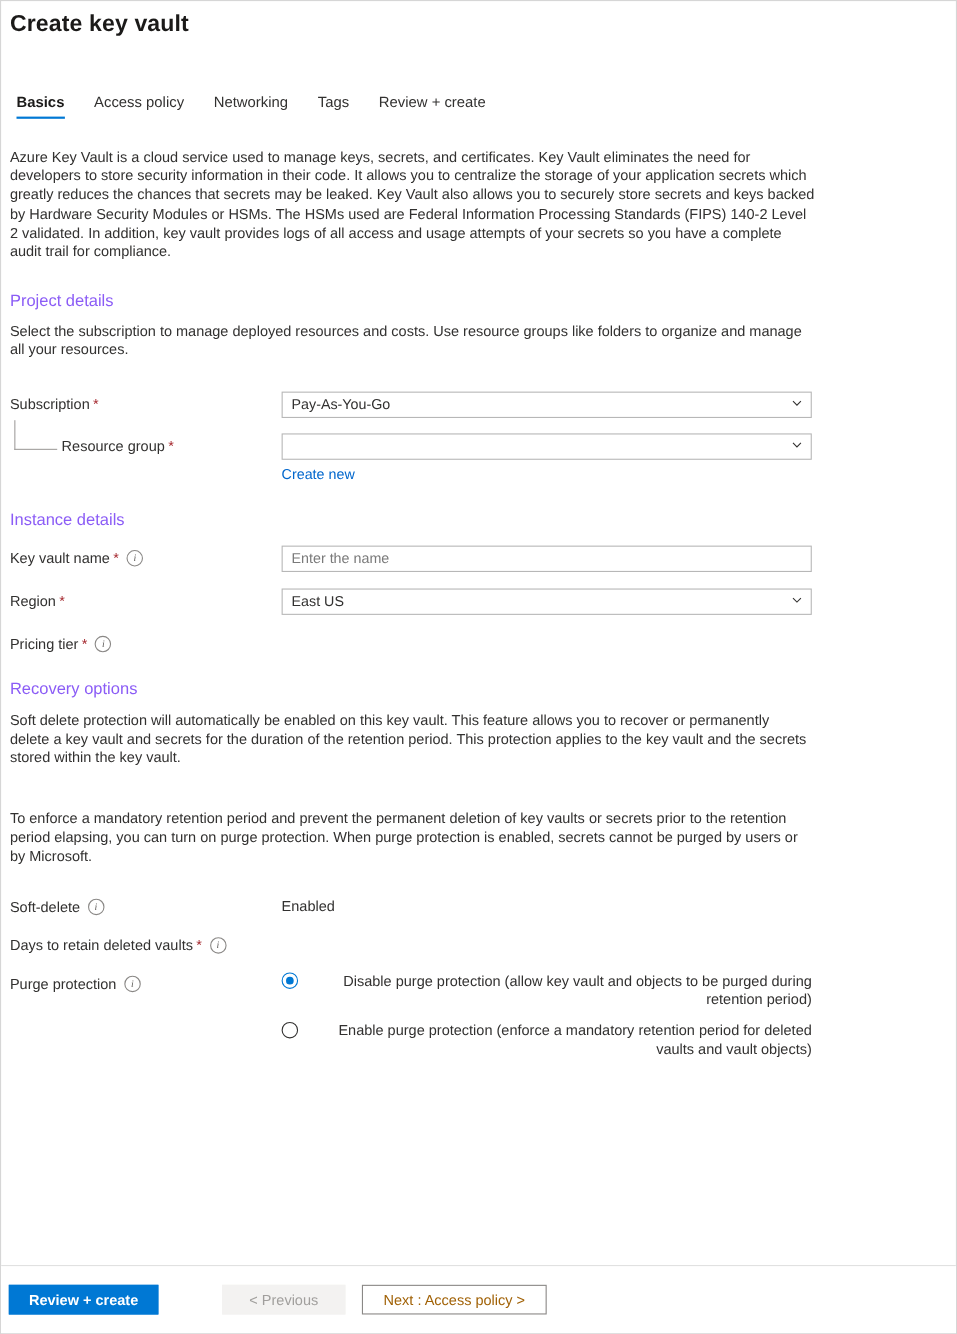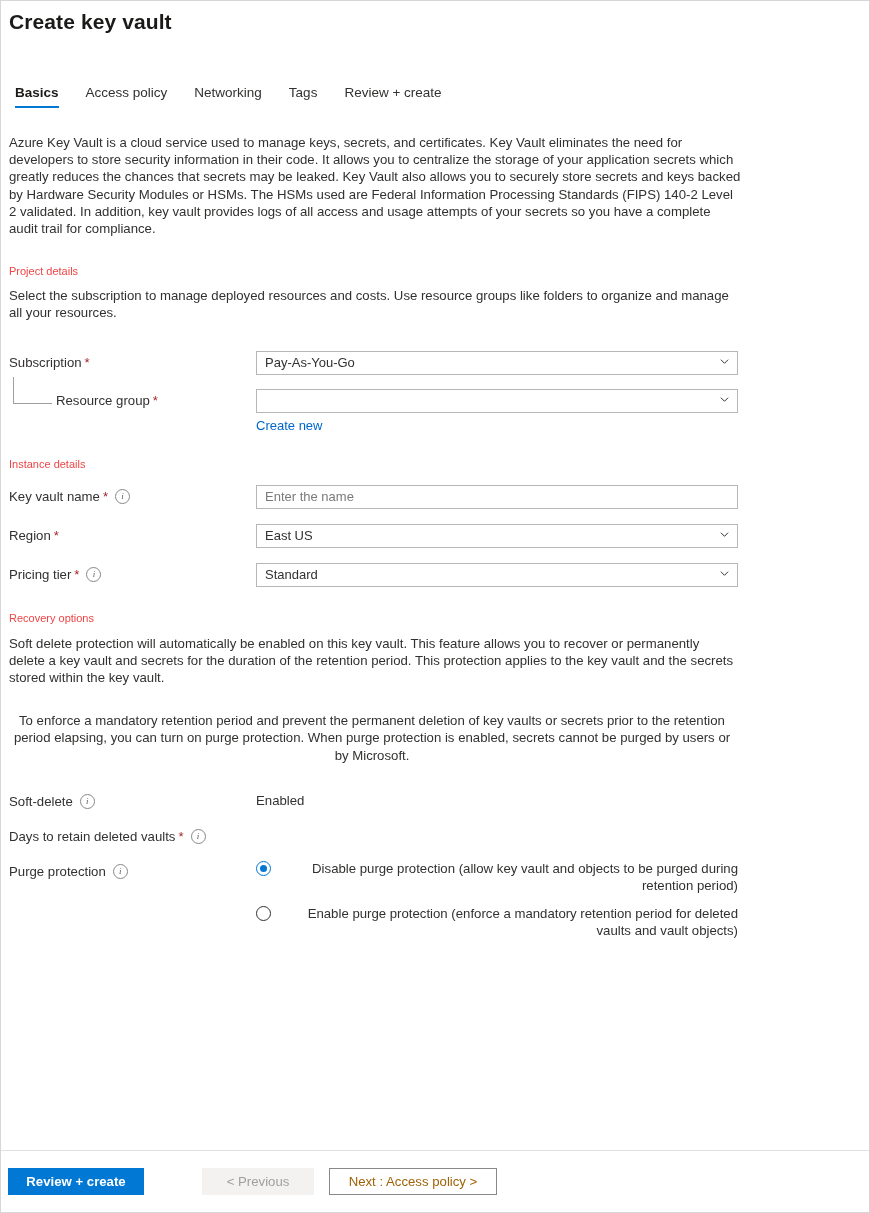--- a/index.html
+++ b/index.html
@@ -67,22 +67,22 @@
   
   .intro {
     margin: 26px 8px 0 8px;
     width: 732px;
     font-size: 13.2px;
     line-height: 17.2px;
     color: #323130;
   }
   .section-title {
     margin: 28px 0 0 8px;
-    font-size: 11px;
-    color: #ef4444;
+    font-size: 15px;
+    color: #8b5cf6;
   }
   .section-desc {
     margin: 10px 8px 0 8px;
     width: 722px;
     font-size: 13.2px;
     line-height: 17.2px;
     color: #323130;
   }
   
   .row {
@@ -362,35 +362,25 @@
         </div>
       </div>
     </div>
 
     <div class="row" style="margin-top:15px;">
       <div class="label">
         <span>Pricing tier</span>
         <span class="req">*</span>
         <span class="info-icon">i</span>
       </div>
-      <div class="field">
-        <div class="control">
-          <span>Standard</span>
-          <span class="chev">
-            <svg width="9" height="9" viewBox="0 0 10 10">
-                <path d="M1 3 L5 7 L9 3" fill="none" stroke="#323130" stroke-width="1.1"></path>
-              </svg>
-          </span>
-        </div>
-      </div>
     </div>
 
     <div class="section-title" style="margin-top:25px;">Recovery options</div>
     <div class="section-desc" style="margin-top:11px; width:726px;">Soft delete protection will automatically be enabled on this key vault. This feature allows you to recover or permanently delete a key vault and secrets for the duration of the retention period. This protection applies to the key vault and the secrets stored within the key vault.</div>
-    <div class="section-desc" style="margin-top:26px; width:726px;text-align:center;">To enforce a mandatory retention period and prevent the permanent deletion of key vaults or secrets prior to the retention period elapsing, you can turn on purge protection. When purge protection is enabled, secrets cannot be purged by users or by Microsoft.</div>
+    <div class="section-desc" style="margin-top:38px; width:726px;">To enforce a mandatory retention period and prevent the permanent deletion of key vaults or secrets prior to the retention period elapsing, you can turn on purge protection. When purge protection is enabled, secrets cannot be purged by users or by Microsoft.</div>
 
     <div class="row" style="margin-top:26px;">
       <div class="label">
         <span>Soft-delete</span>
         <span class="info-icon">i</span>
       </div>
       <div class="field">
         <div class="static-value">Enabled</div>
       </div>
     </div>

